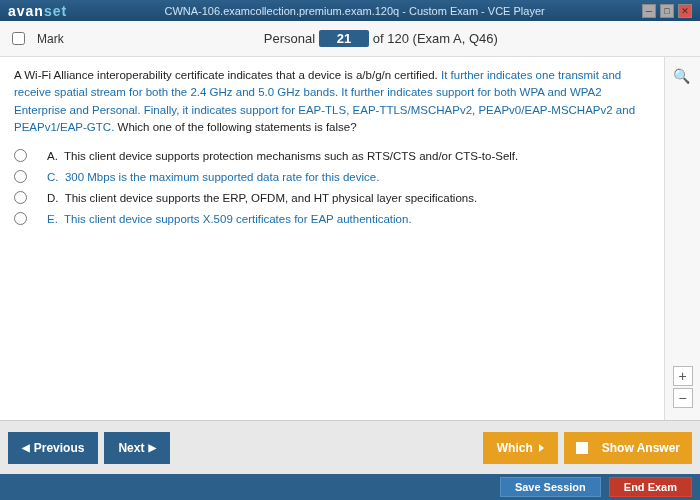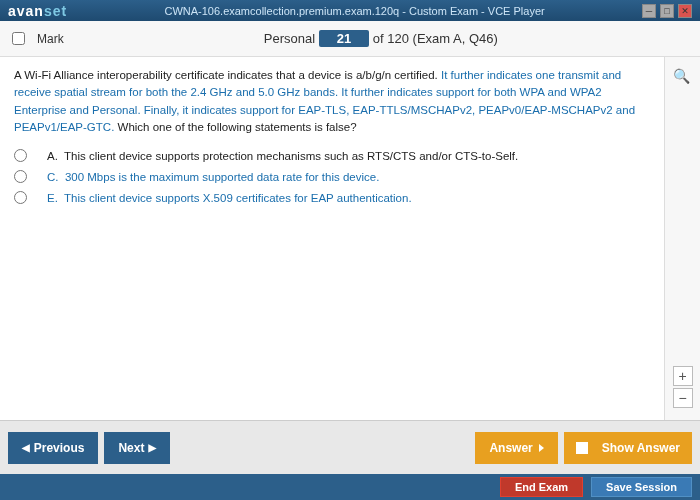--- a/index.html
+++ b/index.html
@@ -326,20 +326,24 @@
         <li class="option-item">
           <input type="radio" name="answer" class="option-radio" style="">
           <span class="option-label">A.&nbsp; This client device supports protection mechanisms such as RTS/CTS and/or CTS-to-Self.</span>
         </li>
         <li class="option-item">
           <input type="radio" name="answer" class="option-radio" style="">
           <span class="option-label correct">C.&nbsp; 300 Mbps is the maximum supported data rate for this device.</span>
         </li>
         <li class="option-item">
           <input type="radio" name="answer" class="option-radio" style="">
+          <span class="option-label">D.&nbsp; This client device supports the ERP, OFDM, and HT physical layer specifications.</span>
+        </li>
+        <li class="option-item">
+          <input type="radio" name="answer" class="option-radio" style="">
           <span class="option-label correct">E.&nbsp; This client device supports X.509 certificates for EAP authentication.</span>
         </li>
       </ul>
     </div>
 
     <div class="right-sidebar">
       <div class="sidebar-icon">🔍</div>
       <div class="zoom-controls">
         <div class="zoom-btn">+</div>
         <div class="zoom-btn">−</div>
@@ -351,26 +355,26 @@
     <button class="btn-nav">
       <span class="arrow">◀</span>
       <span>Previous</span>
     </button>
     <button class="btn-nav">
       <span>Next</span>
       <span class="arrow">▶</span>
     </button>
     <div class="spacer"></div>
     <button class="btn-review">
-      <span>Answer</span>
+      <span>Which</span>
       <div class="triangle"></div>
     </button>
     <button class="btn-show">
       <div class="sq-icon"></div>
       <span>Show Answer</span>
     </button>
   </div>
 
   <div class="bottom-action-bar">
+    <button class="btn-action">Save Session</button>
     <button class="btn-action btn-end-exam">End Exam</button>
-    <button class="btn-action">Save Session</button>
   </div>
 </div>
 
 </body></html>

